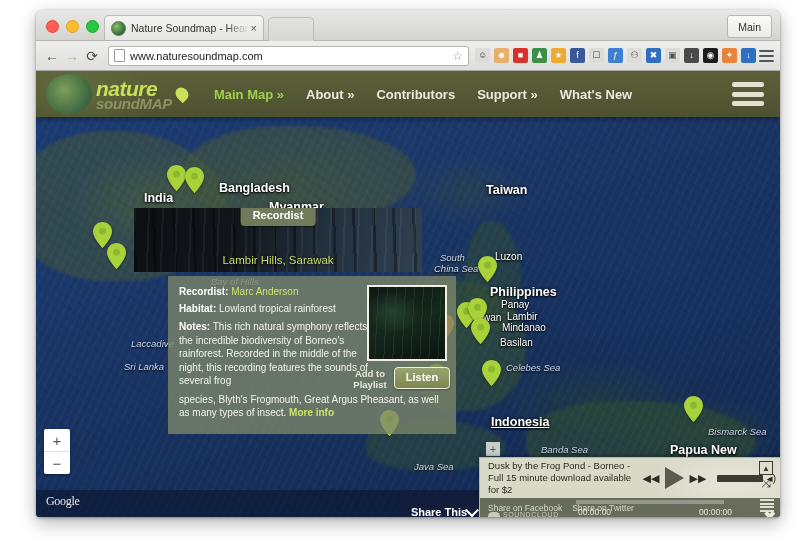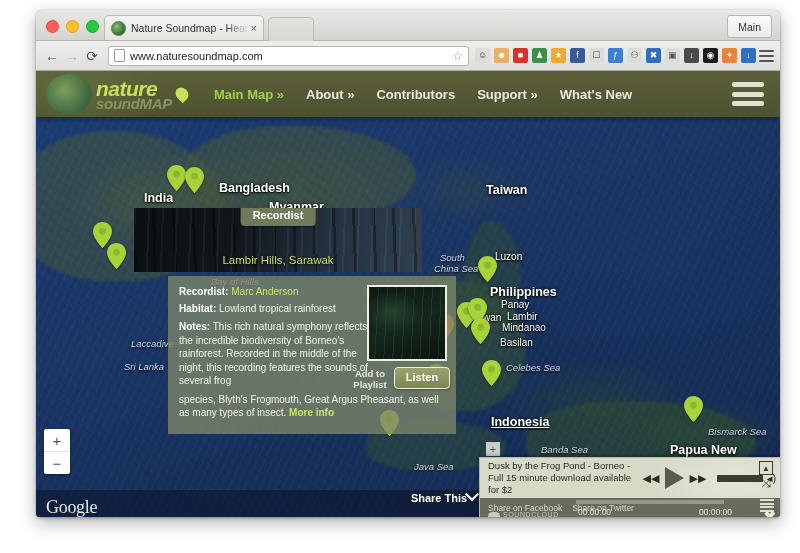--- a/index.html
+++ b/index.html
@@ -210,30 +210,30 @@
   }
   .zoomctl div{height:22px;display:flex;align-items:center;justify-content:center;
     font-size:15px;color:#555;}
   .zoomctl div:first-child{border-bottom:1px solid #e2e2e2;}
 
   .gbar{
     position:absolute;left:0;right:0;bottom:0;height:28px;
     background:rgba(10,18,40,.55);
   }
   .google{
-    position:absolute;left:10px;bottom:0;
+    position:absolute;left:10px;bottom:9px;
     font-family:"Liberation Serif", serif;
-    font-size:18px;color:#e7e7e7;letter-spacing:-.3px;
+    font-size:12px;color:#e7e7e7;letter-spacing:-.3px;
   }
 
   
   .sharethis{
     position:absolute;left:362px;bottom:0;width:92px;height:26px;
     background:rgba(20,30,56,.55);
-    display:flex;align-items:flex-start;justify-content:center;
+    display:flex;align-items:flex-end;justify-content:center;
     color:#fff;font-size:11px;font-weight:bold;
   }
   .chev{width:8px;height:8px;border-right:2px solid #fff;border-bottom:2px solid #fff;
     transform:rotate(45deg) translate(-2px,-2px);}
 
   
   .player{
     position:absolute;left:443px;bottom:0;right:0;height:60px;
     background:#d8d9c6;
     border-top:1px solid #b6b8a2;border-left:1px solid #b6b8a2;

